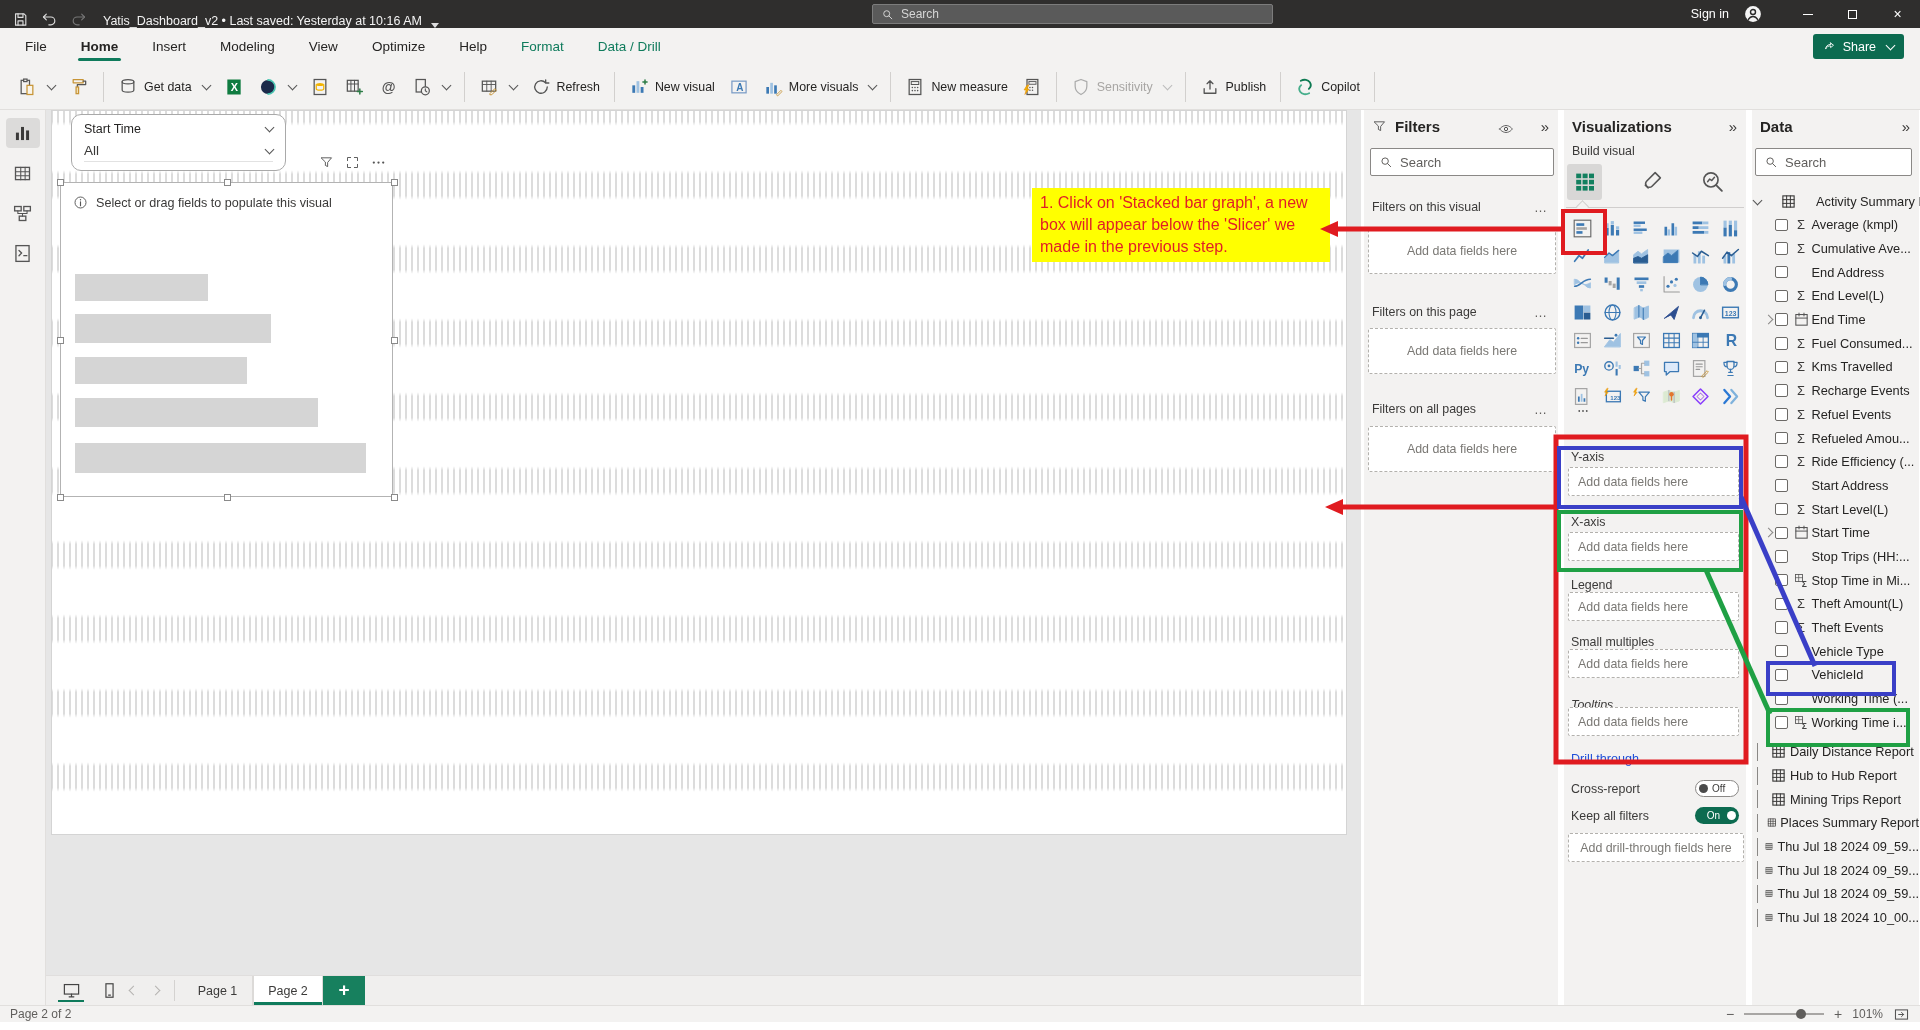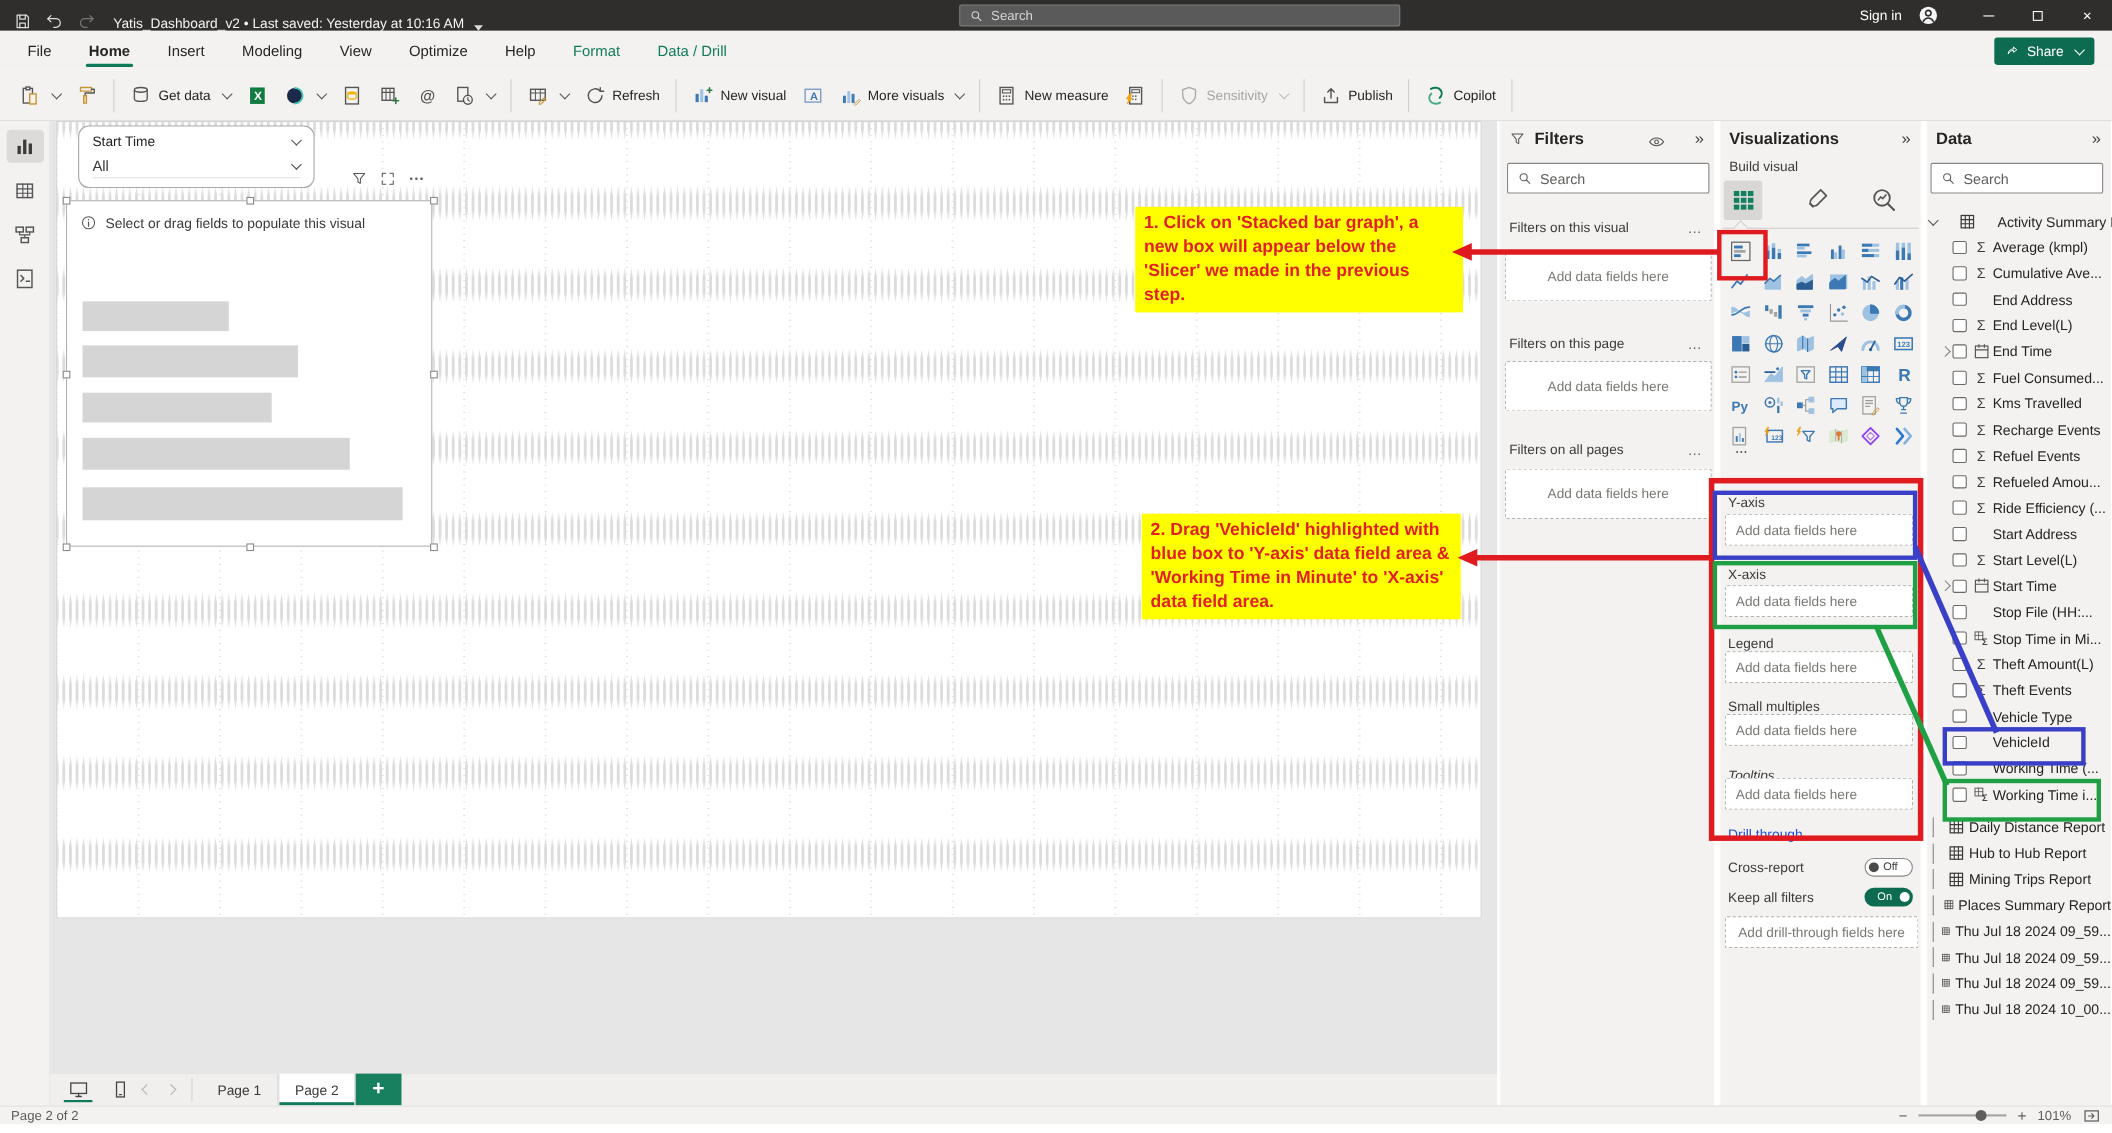--- a/index.html
+++ b/index.html
@@ -58,21 +58,21 @@
 #slicer .row2 span{font-size:13.5px;color:#3b3a39}
 #vis-toolbar{position:absolute;left:267px;top:44px;display:flex;gap:11px;align-items:center}
 #vis-toolbar .ic{width:15px;height:15px}
 #visual{position:absolute;left:8px;top:71px;width:333px;height:315px;background:#fff;border:1px solid #b3b3b3}
 #visual .info{display:flex;align-items:center;gap:8px;padding:12px 12px 0}
 #visual .info .ic{width:15px;height:15px}
 #visual .info span{font-size:12.6px;color:#3b3a39}
 .ph-bar{position:absolute;left:14px;background:#d5d5d5}
 .handle{position:absolute;width:7px;height:7px;background:#fff;border:1px solid #8a8a8a}
 
-.anno{position:absolute;background:#ffff00;color:#e11f26;font-weight:bold;font-size:16px;line-height:1.38;padding:4px 8px}
+.anno{position:absolute;background:#ffff00;color:#e11f26;font-weight:normal;font-size:16px;line-height:1.38;padding:4px 8px}
 #anno1{left:1032px;top:188px;width:298px}
 #anno2{left:1038px;top:467px;width:290px}
 
 .pane{position:absolute;top:110px;height:895px;background:#f3f2f1;border-left:1px solid #fff;border-right:1px solid #fff}
 .pane-title{position:absolute;top:8px;left:8px;font-size:15px;font-weight:bold;color:#252423;display:flex;align-items:center;gap:8px}
 .collapse{position:absolute;top:8px;right:9px;font-size:15px;color:#3b3a39}
 .searchbox{position:absolute;height:28px;background:#fff;border:1px solid #8a8886;border-radius:2px;display:flex;align-items:center;padding-left:8px;gap:7px}
 .searchbox .ic{width:14px;height:14px}
 .searchbox span{font-size:13px;color:#605e5c}
 .dropzone{position:absolute;background:#fff;border:1px dashed #b3b1ad;border-radius:2px;display:flex;align-items:center;justify-content:center;font-size:12.4px;color:#7a7874}
@@ -525,21 +525,20 @@
             <div class="handle" style="left: 330px; top: 154px;"></div>
             <div class="handle" style="left: -4px; top: 311px;"></div>
             <div class="handle" style="left: 163px; top: 311px;"></div>
             <div class="handle" style="left: 330px; top: 311px;"></div>
           </div>
       </div>
     </div>
   </div>
 
   <div id="anno1" class="anno">1. Click on 'Stacked bar graph', a new box will appear below the 'Slicer' we made in the previous step.</div>
-  <div id="anno2" class="anno">2. Drag 'VehicleId' highlighted with blue box to 'Y-axis' data field area &amp; 'Working Time in Minute' to 'X-axis' data field area.</div>
 
   <div id="filters-pane" class="pane">
     <div class="pane-title">
       <span class="ic" style="width:15px;height:15px">
           <svg viewBox="0 0 24 24" xmlns="http://www.w3.org/2000/svg">
             <path fill="none" stroke="#555" stroke-width="1.5" stroke-linecap="round" stroke-linejoin="round" d="M4 4.5h16l-6.2 7.4v6.6l-3.6-1.8v-4.8z"></path>
           </svg>
         </span>
       <span>Filters</span>
     </div>
@@ -1064,21 +1063,21 @@
               <rect x="4" y="5" width="16" height="15" fill="none" stroke="#555" stroke-width="1.5"></rect>
               <path fill="none" stroke="#555" stroke-width="1.4" stroke-linecap="round" stroke-linejoin="round" d="M4 10h16M8.5 3v4M15.5 3v4"></path>
             </svg>
           </span>
           <span class="lbl">Start Time</span>
         </div>
         <div class="fld-row">
           <span class="chev-sp"></span>
           <span class="cb"></span>
           <span class="ficon"></span>
-          <span class="lbl">Stop File (HH:...</span>
+          <span class="lbl">Stop Trips (HH:...</span>
         </div>
         <div class="fld-row">
           <span class="chev-sp"></span>
           <span class="cb"></span>
           <span class="ficon" style="width: 17px; height: 16px;">
             <svg viewBox="0 0 24 24" xmlns="http://www.w3.org/2000/svg">
               <rect x="3.5" y="3.5" width="10" height="10" fill="none" stroke="#555" stroke-width="1.2"></rect>
               <path fill="none" stroke="#555" stroke-width="1" stroke-linecap="round" stroke-linejoin="round" d="M3.5 8h10M8 3.5v10"></path>
               <text x="12.5" y="20.5" font-size="12" fill="#444" font-weight="bold" font-family="Liberation Sans,sans-serif">Σ</text>
             </svg>

